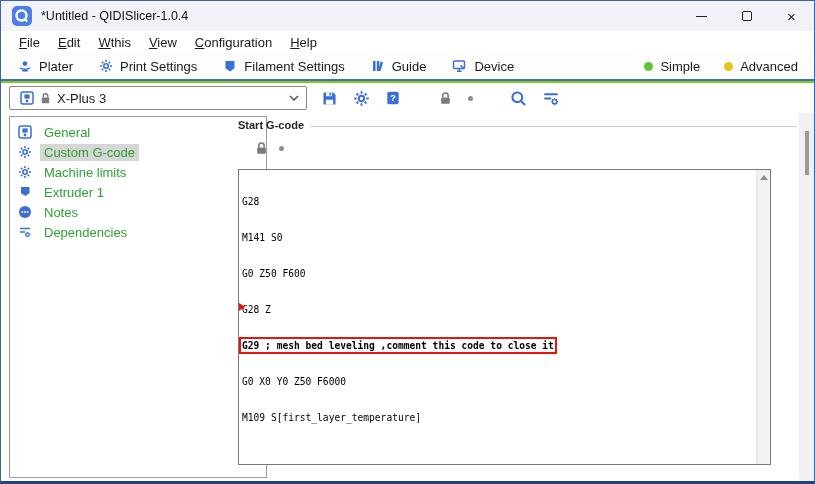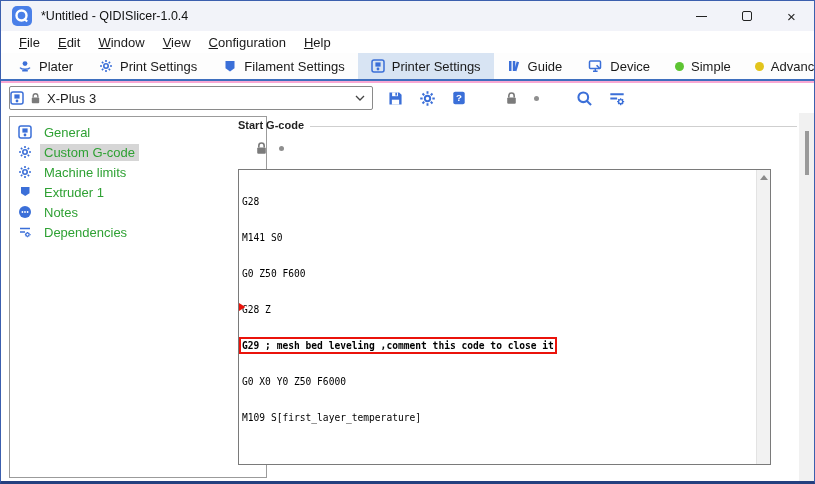--- a/index.html
+++ b/index.html
@@ -1,18 +1,18 @@
 <!DOCTYPE html>
 <html><head>
 <meta charset="utf-8">
 <style>
   * { box-sizing: border-box; margin: 0; padding: 0; }
   html,body { width:815px; height:484px; overflow:hidden; }
   body { font-family:"Liberation Sans", sans-serif; font-size:13px; color:#1a1a1a; background:#fff; }
-  .win { position:relative; width:815px; height:484px; background:#f9a8d4;
+  .win { position:relative; width:815px; height:484px; background:#84cc16;
          border:1px solid #3c5fae; border-bottom:3px solid #24407f; overflow:hidden; }
 
   
   .titlebar { position:absolute; left:0; top:0; right:0; height:30px; background:#f2f3f9;
               display:flex; align-items:center; }
   .appicon { margin-left:11px; width:20px; height:20px; flex:none; }
   .title-text { margin-left:9px; font-size:12.5px; color:#111; }
   .win-controls { margin-left:auto; display:flex; height:100%; }
   .wc { width:45px; height:100%; display:flex; align-items:center; justify-content:center; color:#222; }
   .wc-min-glyph { display:block; width:11px; border-top:1.6px solid #222; }
@@ -30,22 +30,22 @@
             display:flex; align-items:stretch; padding-left:4px; border-bottom:2px solid #3e6fbe; }
   .tab { display:flex; align-items:center; gap:7px; padding:0 13px; white-space:nowrap; }
   .tab.active { background:#d8e4f3; }
   .mode-group { margin-left:auto; display:flex; align-items:stretch; margin-right:4px; }
   .mode { display:flex; align-items:center; gap:7px; padding:0 12px; white-space:nowrap; }
   .dot { width:9px; height:9px; border-radius:50%; flex:none; }
 
   
   .presetrow { position:absolute; left:0; top:82px; right:0; height:30px; background:#fff;
                display:flex; align-items:center; }
-  .combo { margin-left:8px; width:364px; height:24px; border:1px solid #8a8a8a; border-radius:2px;
-           background:#fff; display:flex; align-items:center; padding:0 7px 0 0; gap:5px; }
+  .combo { margin-left:8px; width:298px; height:24px; border:1px solid #8a8a8a; border-radius:2px;
+           background:#fff; display:flex; align-items:center; padding:0 7px 0 10px; gap:5px; }
   .combo-label { flex:1; }
   .tool-icons { display:flex; align-items:center; gap:15px; margin-left:14px; }
   .gap-l { margin-left:22px; }
   .vdot { width:5px; height:5px; border-radius:50%; background:#8f8f8f; }
 
   
   .content { position:absolute; left:0; top:112px; right:0; bottom:0; background:#fff; }
 
   .sidebar { position:absolute; left:8px; top:3px; width:258px; height:362px;
              border:1px solid #9b9b9b; background:#fff; padding-top:5px; }
@@ -102,21 +102,21 @@
         </div>
       <div class="wc">
           <span class="wc-close-glyph">×</span>
         </div>
     </div>
   </div>
 
   <div class="menubar">
     <span class="menu-item"><span class="ak">F</span><span>ile</span></span>
     <span class="menu-item"><span class="ak">E</span><span>dit</span></span>
-    <span class="menu-item"><span class="ak">W</span><span>indow</span></span>
+    <span class="menu-item"><span class="ak">W</span><span>this</span></span>
     <span class="menu-item"><span class="ak">V</span><span>iew</span></span>
     <span class="menu-item"><span class="ak">C</span><span>onfiguration</span></span>
     <span class="menu-item"><span class="ak">H</span><span>elp</span></span>
   </div>
 
   <div class="tabbar">
     <div class="tab">
       <svg class="blue" width="14" height="14" viewBox="0 0 14 14">
           <circle cx="7" cy="4.6" r="2.4" fill="currentColor"></circle>
           <path d="M2 8.6c1.6 2.2 8.4 2.2 10 0M4.2 11.8h5.6" stroke="currentColor" stroke-width="1.4" fill="none"></path>
@@ -130,28 +130,20 @@
             <path d="M7 1v2M7 11v2M1 7h2M11 7h2M2.9 2.9l1.4 1.4M9.7 9.7l1.4 1.4M11.1 2.9L9.7 4.3M4.3 9.7l-1.4 1.4"></path>
           </g>
         </svg>
       <span>Print Settings</span>
     </div>
     <div class="tab">
       <svg class="blue" width="14" height="14" viewBox="0 0 14 14">
           <path d="M2.5 2h9v7.2L7 12.6 2.5 9.2z" fill="currentColor"></path>
         </svg>
       <span>Filament Settings</span>
-    </div>
-    <div class="tab active">
-      <svg class="blue" width="14" height="14" viewBox="0 0 14 14">
-          <rect x="1" y="1" width="12" height="12" rx="2" fill="none" stroke="currentColor" stroke-width="1.5"></rect>
-          <rect x="4.4" y="3.4" width="5.2" height="4.2" fill="currentColor"></rect>
-          <circle cx="7" cy="10" r="1.4" fill="currentColor"></circle>
-        </svg>
-      <span>Printer Settings</span>
     </div>
     <div class="tab">
       <svg class="blue" width="14" height="14" viewBox="0 0 14 14">
           <path d="M2 2h2.5v10H2zM5.8 2h2.5v10H5.8z" fill="currentColor"></path>
           <path d="M9.7 2.4l2.4.8-2.7 9-2.3-.8z" fill="currentColor"></path>
         </svg>
       <span>Guide</span>
     </div>
     <div class="tab">
       <svg class="blue" width="15" height="14" viewBox="0 0 15 14">

